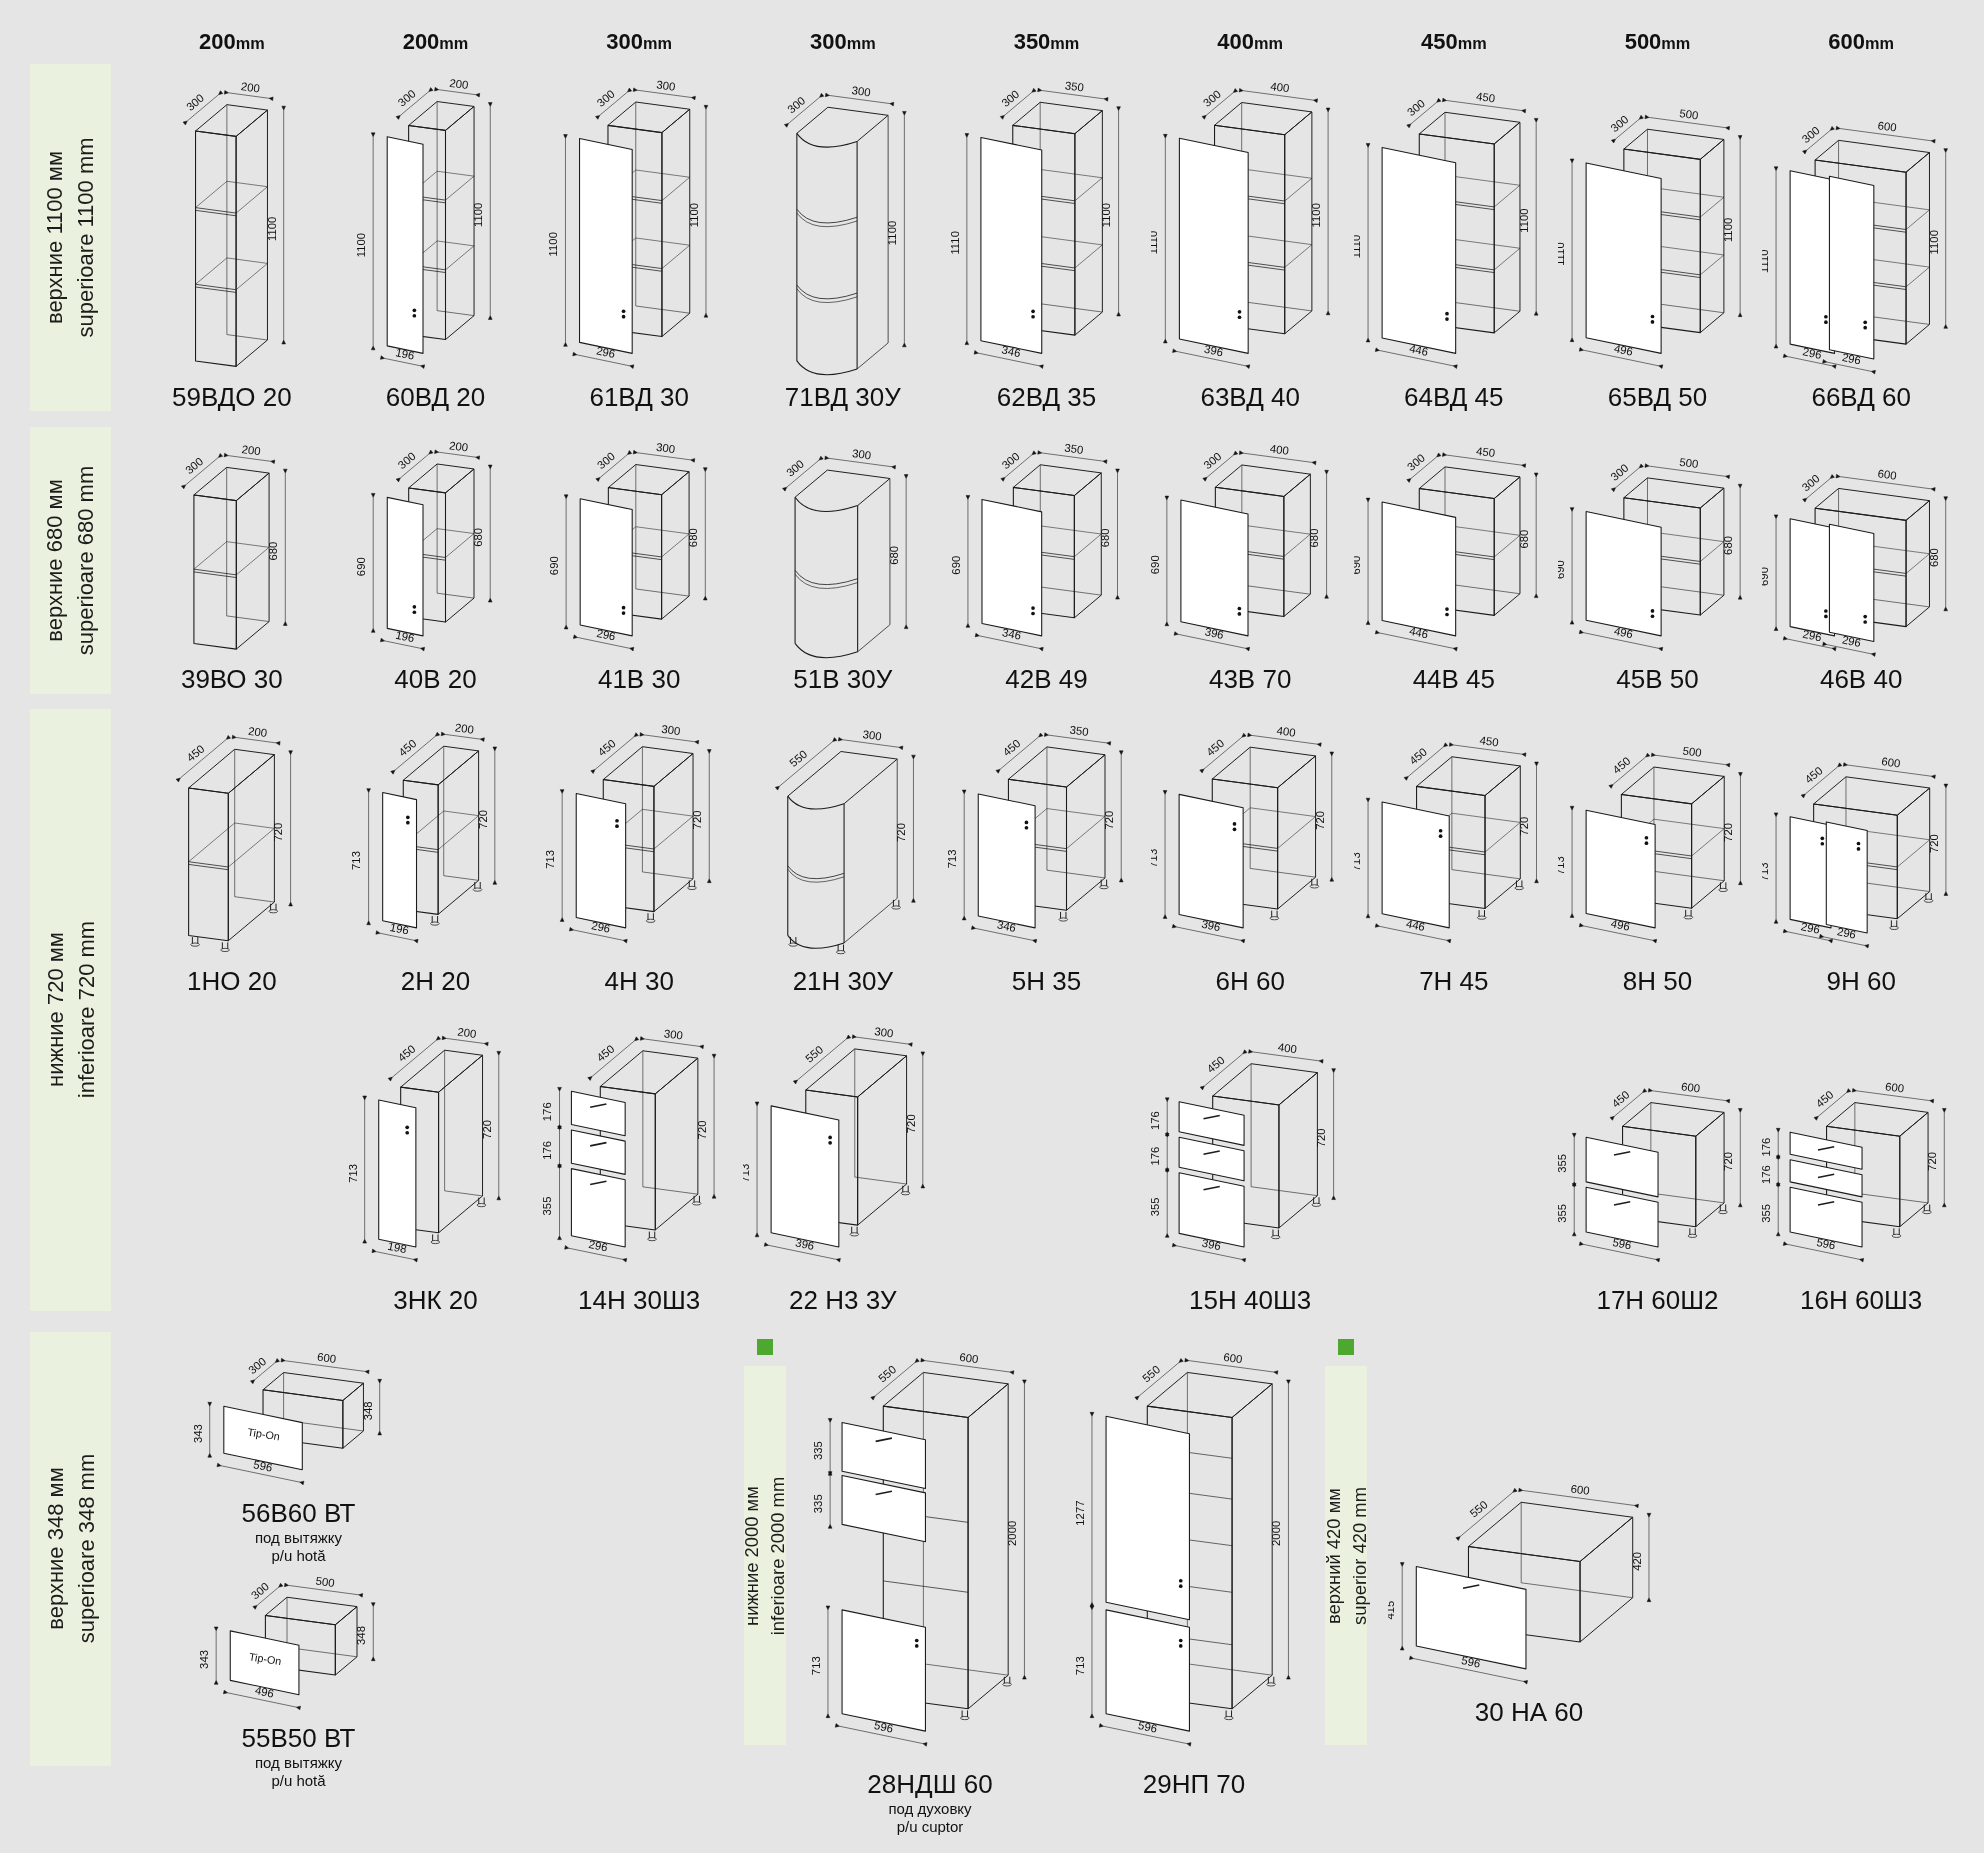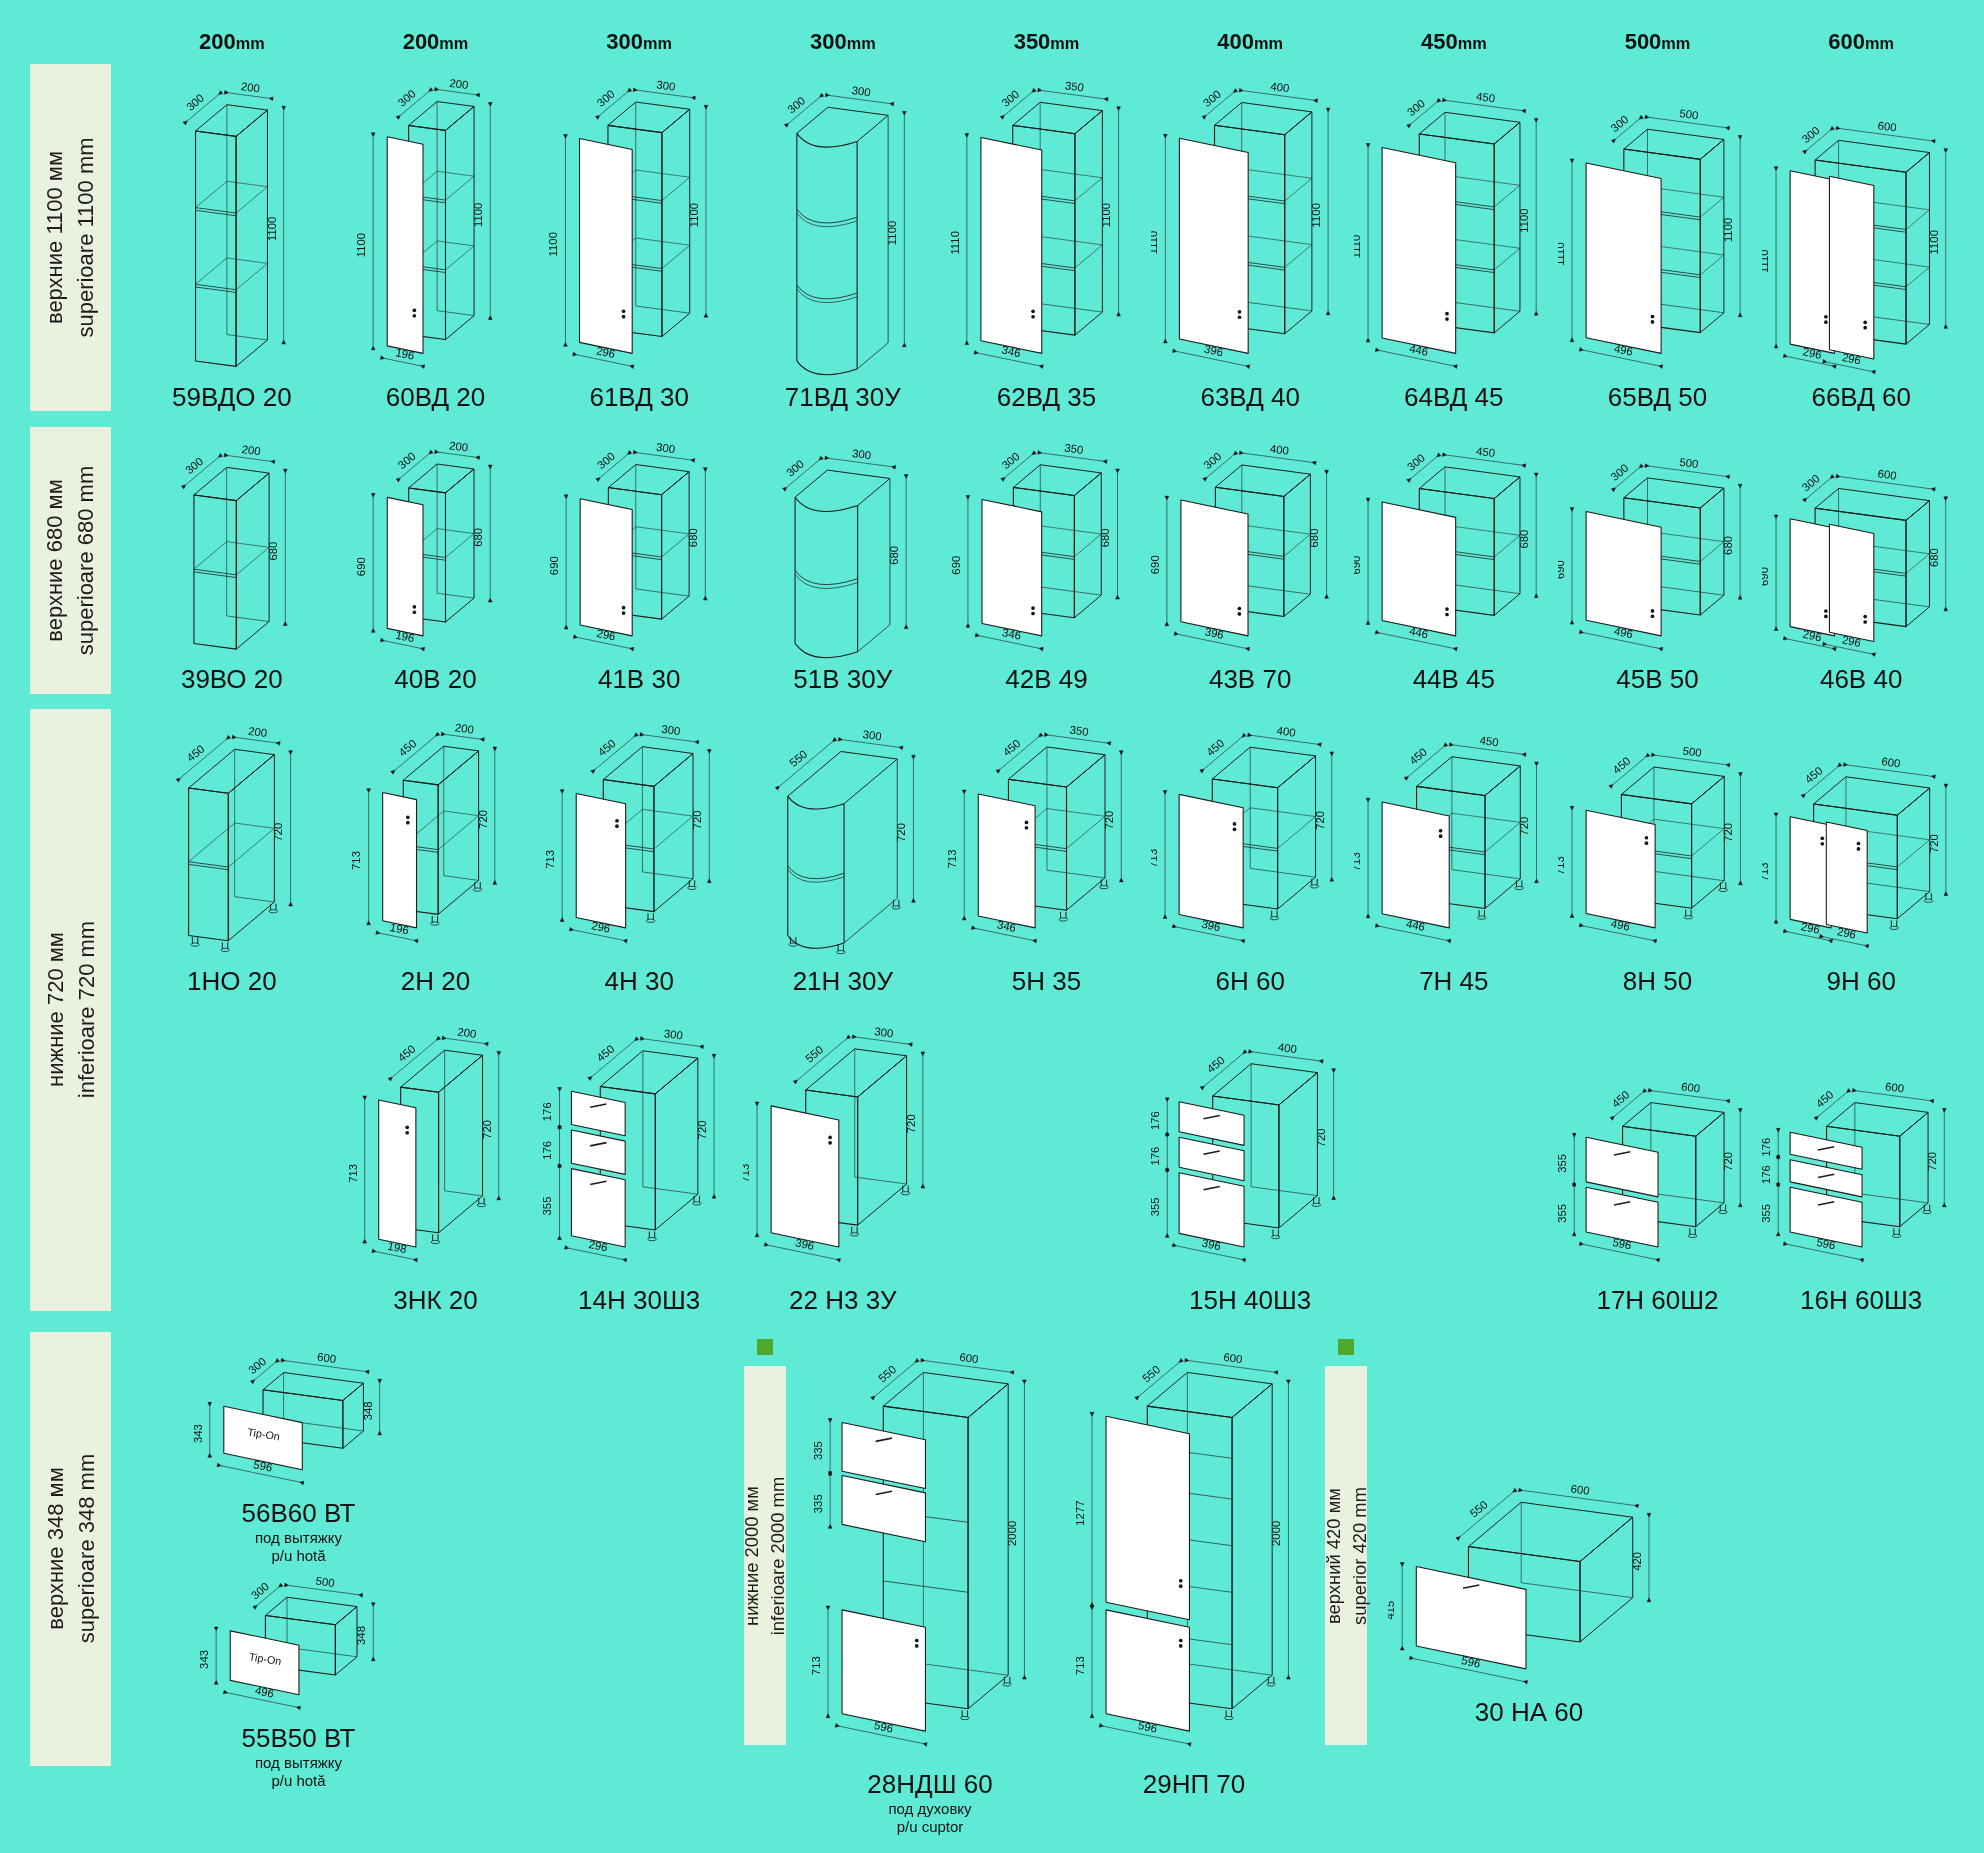--- a/index.html
+++ b/index.html
@@ -1,18 +1,18 @@
 <!DOCTYPE html>
 <html style="font-size:8.7px"><head>
 <meta charset="utf-8">
 <style>
   *{margin:0;padding:0;box-sizing:border-box;}
   html,body{background:#fff;}
   body{font-family:"Liberation Sans",sans-serif;color:#111;}
-  .page{position:relative;width:1985px;height:1854px;background:#5eead4;overflow:hidden;}
+  .page{position:relative;width:1985px;height:1854px;background:#e5e5e5;overflow:hidden;}
   .bandseg{position:absolute;}
   .sq{position:absolute;width:16.3px;height:16.3px;}
   .vlabel{position:absolute;transform:rotate(-90deg);display:flex;flex-direction:column;justify-content:center;align-items:center;gap:4.3px;white-space:nowrap;color:#1c1c1c;}
   .chead{position:absolute;left:130px;top:29px;width:1833px;display:grid;grid-template-columns:repeat(9,1fr);}
   .h{text-align:center;font-weight:bold;}
   .hv{font-size:22px;font-weight:bold;}
   .hu{font-size:16.3px;font-weight:bold;}
   .rowgrid{position:absolute;left:130px;width:1833px;display:grid;grid-template-columns:repeat(9,1fr);}
   .cell{display:flex;flex-direction:column;align-items:center;}
   .blk{position:absolute;}
@@ -446,21 +446,21 @@
           <text x="119.8" y="77.0" font-size="21" fill="#111" text-anchor="middle" transform="rotate(-40.0 119.8 77.0)">300</text>
           <line x1="178.0" y1="52.7" x2="256.4" y2="63.2" stroke="#1c1c1c" stroke-width="1.1"></line>
           <polygon points="178.0,52.7 170.4,55.1 171.3,48.3" fill="#111" stroke="#1c1c1c" stroke-width="1" stroke-linejoin="round"></polygon>
           <polygon points="256.4,63.2 264.0,60.8 263.1,67.5" fill="#111" stroke="#1c1c1c" stroke-width="1" stroke-linejoin="round"></polygon>
           <text x="219.2" y="50.1" font-size="21" fill="#111" text-anchor="middle" transform="rotate(7.6 219.2 50.1)">200</text>
           <line x1="283.5" y1="359.6" x2="283.5" y2="85.0" stroke="#1c1c1c" stroke-width="1.1"></line>
           <polygon points="283.5,359.6 286.9,366.8 280.0,366.8" fill="#111" stroke="#1c1c1c" stroke-width="1" stroke-linejoin="round"></polygon>
           <polygon points="283.5,85.0 280.0,77.8 286.9,77.8" fill="#111" stroke="#1c1c1c" stroke-width="1" stroke-linejoin="round"></polygon>
           <text x="268.5" y="229.3" font-size="21" fill="#111" text-anchor="middle" transform="rotate(-90.0 268.5 229.3)">680</text>
         </svg>
-        <div class="cap">39ВО 20</div>
+        <div class="cap">39ВО 30</div>
       </div>
       <div class="cell">
         <svg width="199" height="236" viewBox="0 0 368 436">
           <line x1="187.0" y1="307.1" x2="187.0" y2="68.2" stroke="#1c1c1c" stroke-width="1.1"></line>
           <line x1="187.0" y1="307.1" x2="255.2" y2="316.2" stroke="#1c1c1c" stroke-width="1.1"></line>
           <polygon points="134.4,112.5 202.5,121.6 255.2,77.4 187.0,68.2" fill="none" stroke="#1c1c1c" stroke-width="1.8" stroke-linejoin="round"></polygon>
           <polygon points="202.5,360.5 202.5,121.6 255.2,77.4 255.2,316.2" fill="none" stroke="#1c1c1c" stroke-width="1.8" stroke-linejoin="round"></polygon>
           <line x1="134.4" y1="231.9" x2="187.0" y2="187.7" stroke="#1c1c1c" stroke-width="1"></line>
           <line x1="202.5" y1="241.1" x2="255.2" y2="196.8" stroke="#1c1c1c" stroke-width="1"></line>
           <line x1="187.0" y1="187.7" x2="255.2" y2="196.8" stroke="#1c1c1c" stroke-width="1"></line>

